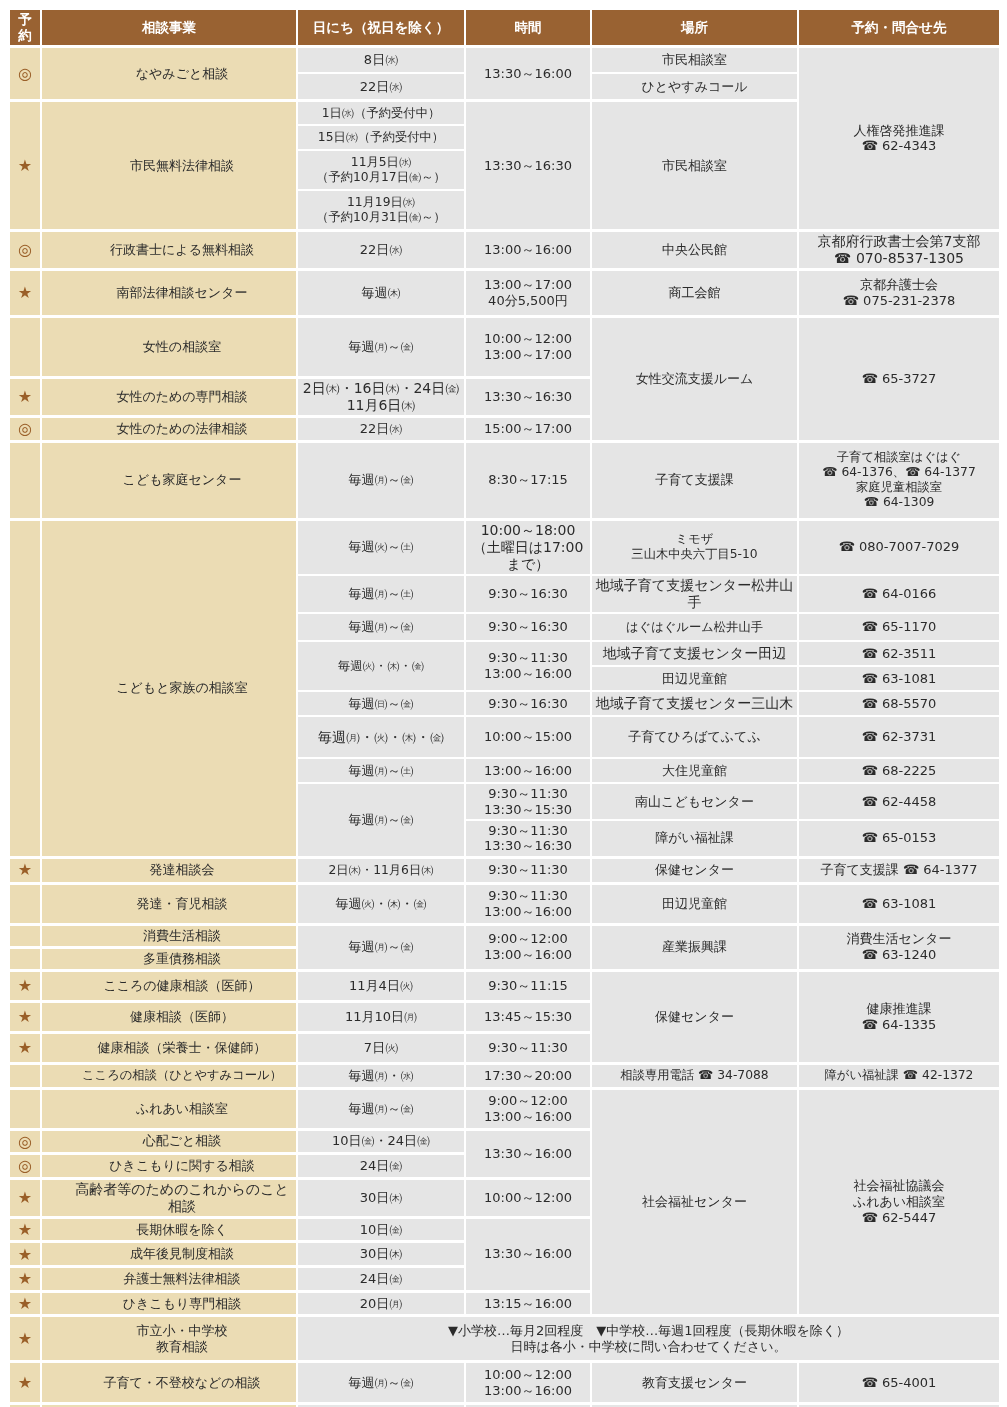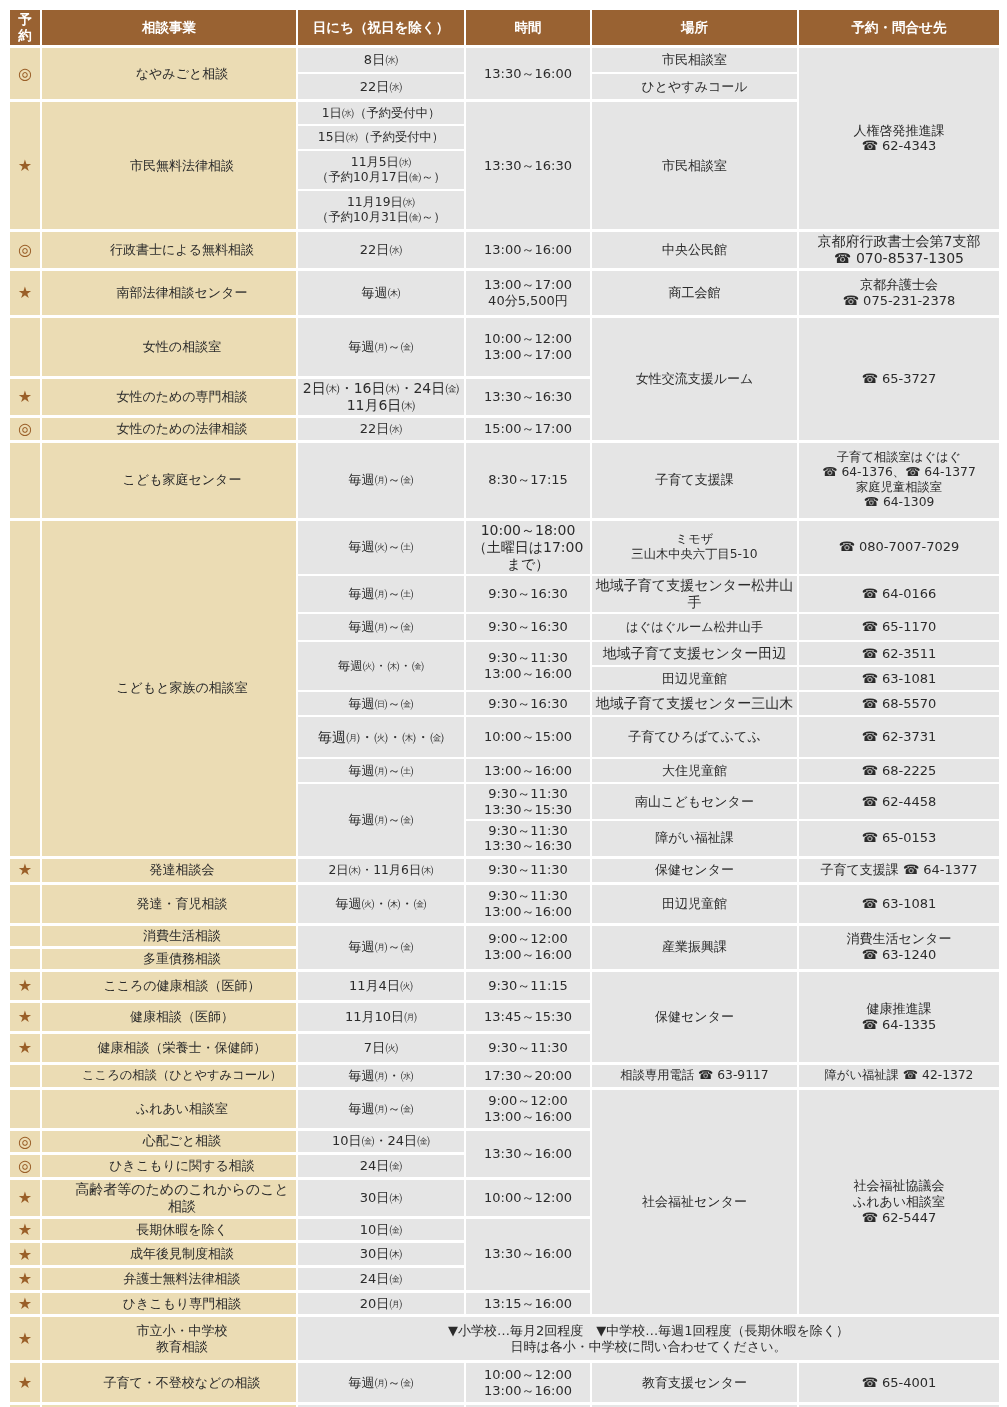--- a/index.html
+++ b/index.html
@@ -247,21 +247,21 @@
     <td class="nm">健康相談（栄養士・保健師）</td>
     <td class="dt">7日㈫</td>
     <td class="dt">9:30～11:30</td>
   </tr>
 
   <tr class="g" style="height:25px">
     <td class="sy"></td>
     <td class="nm md">こころの相談（ひとやすみコール）</td>
     <td class="dt">毎週㈪・㈬</td>
     <td class="dt">17:30～20:00</td>
-    <td class="dt md">相談専用電話 ☎ 63-9117</td>
+    <td class="dt md">相談専用電話 ☎ 34-7088</td>
     <td class="dt md">障がい福祉課 ☎ 42-1372</td>
   </tr>
 
   <tr class="g" style="height:41px">
     <td class="sy"></td>
     <td class="nm">ふれあい相談室</td>
     <td class="dt">毎週㈪～㈮</td>
     <td class="dt">9:00～12:00
 13:00～16:00</td>
     <td class="dt" rowspan="8">社会福祉センター</td>

